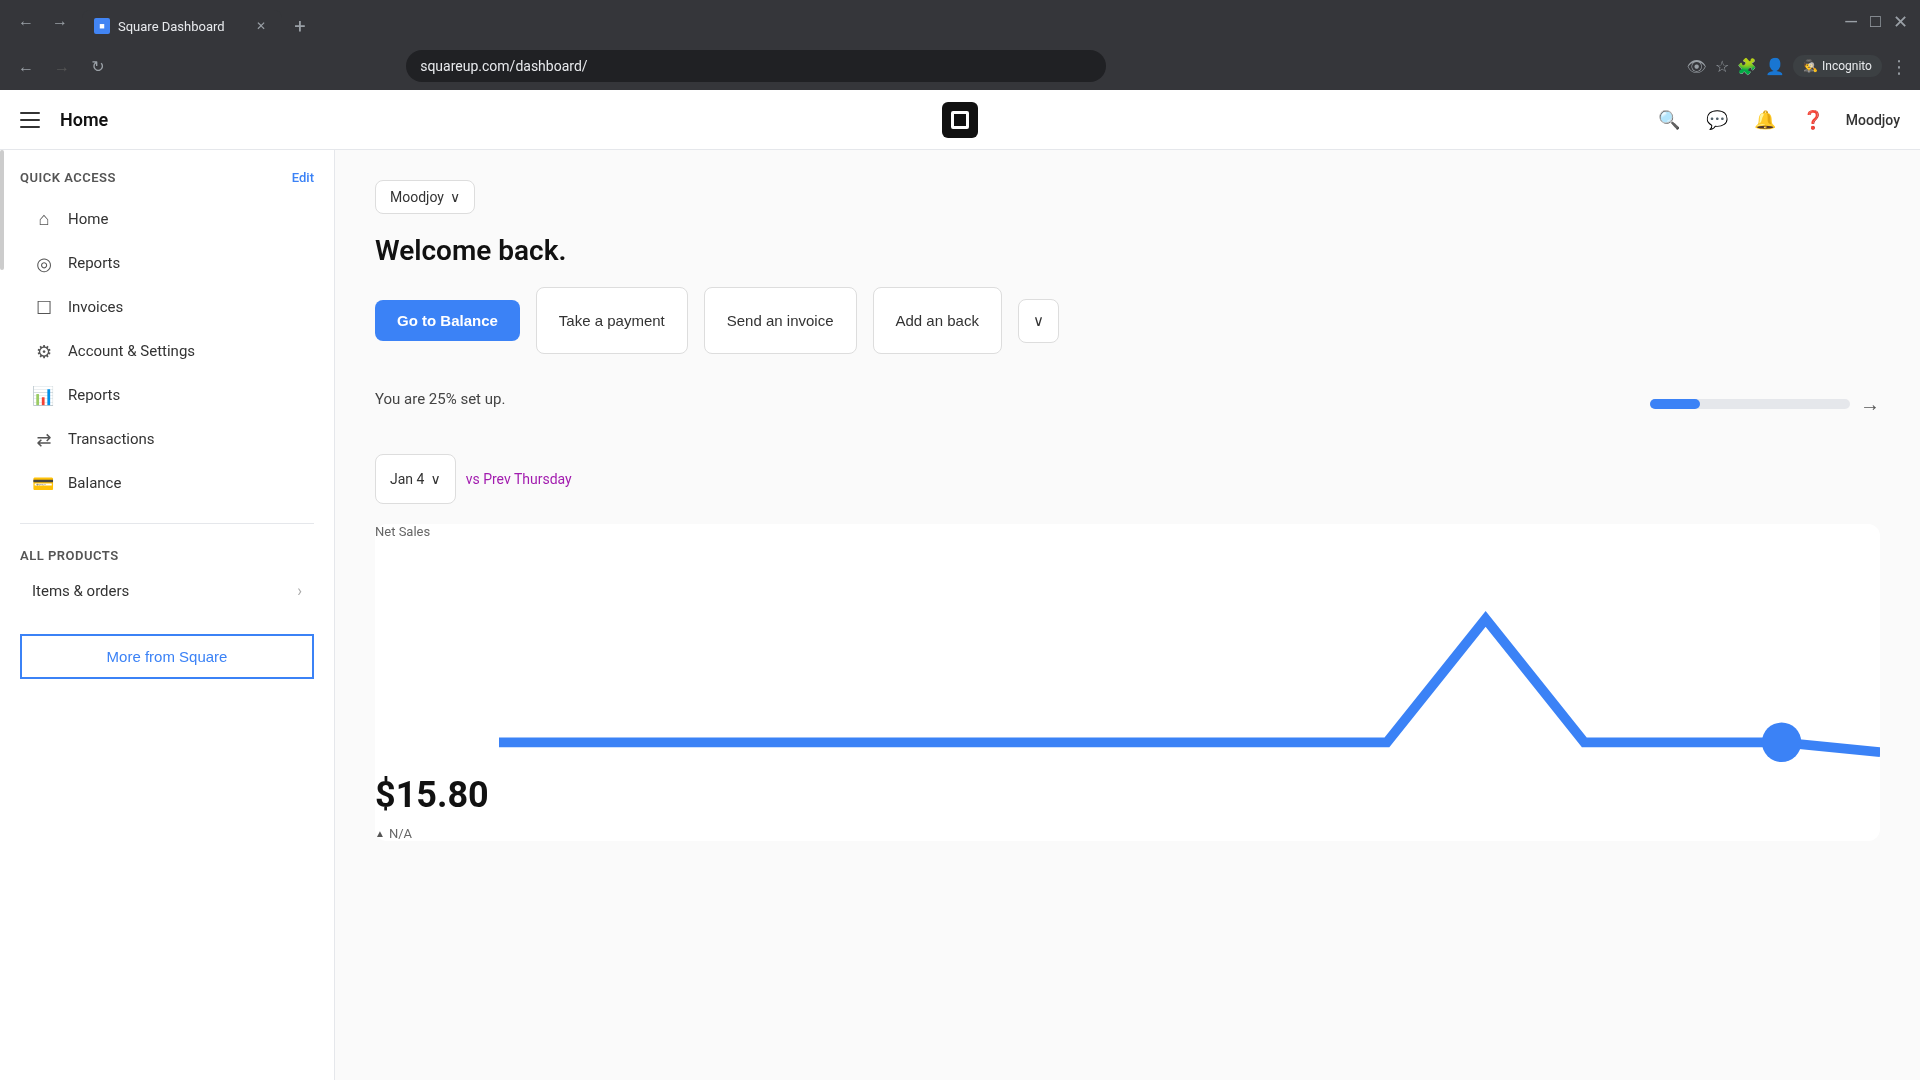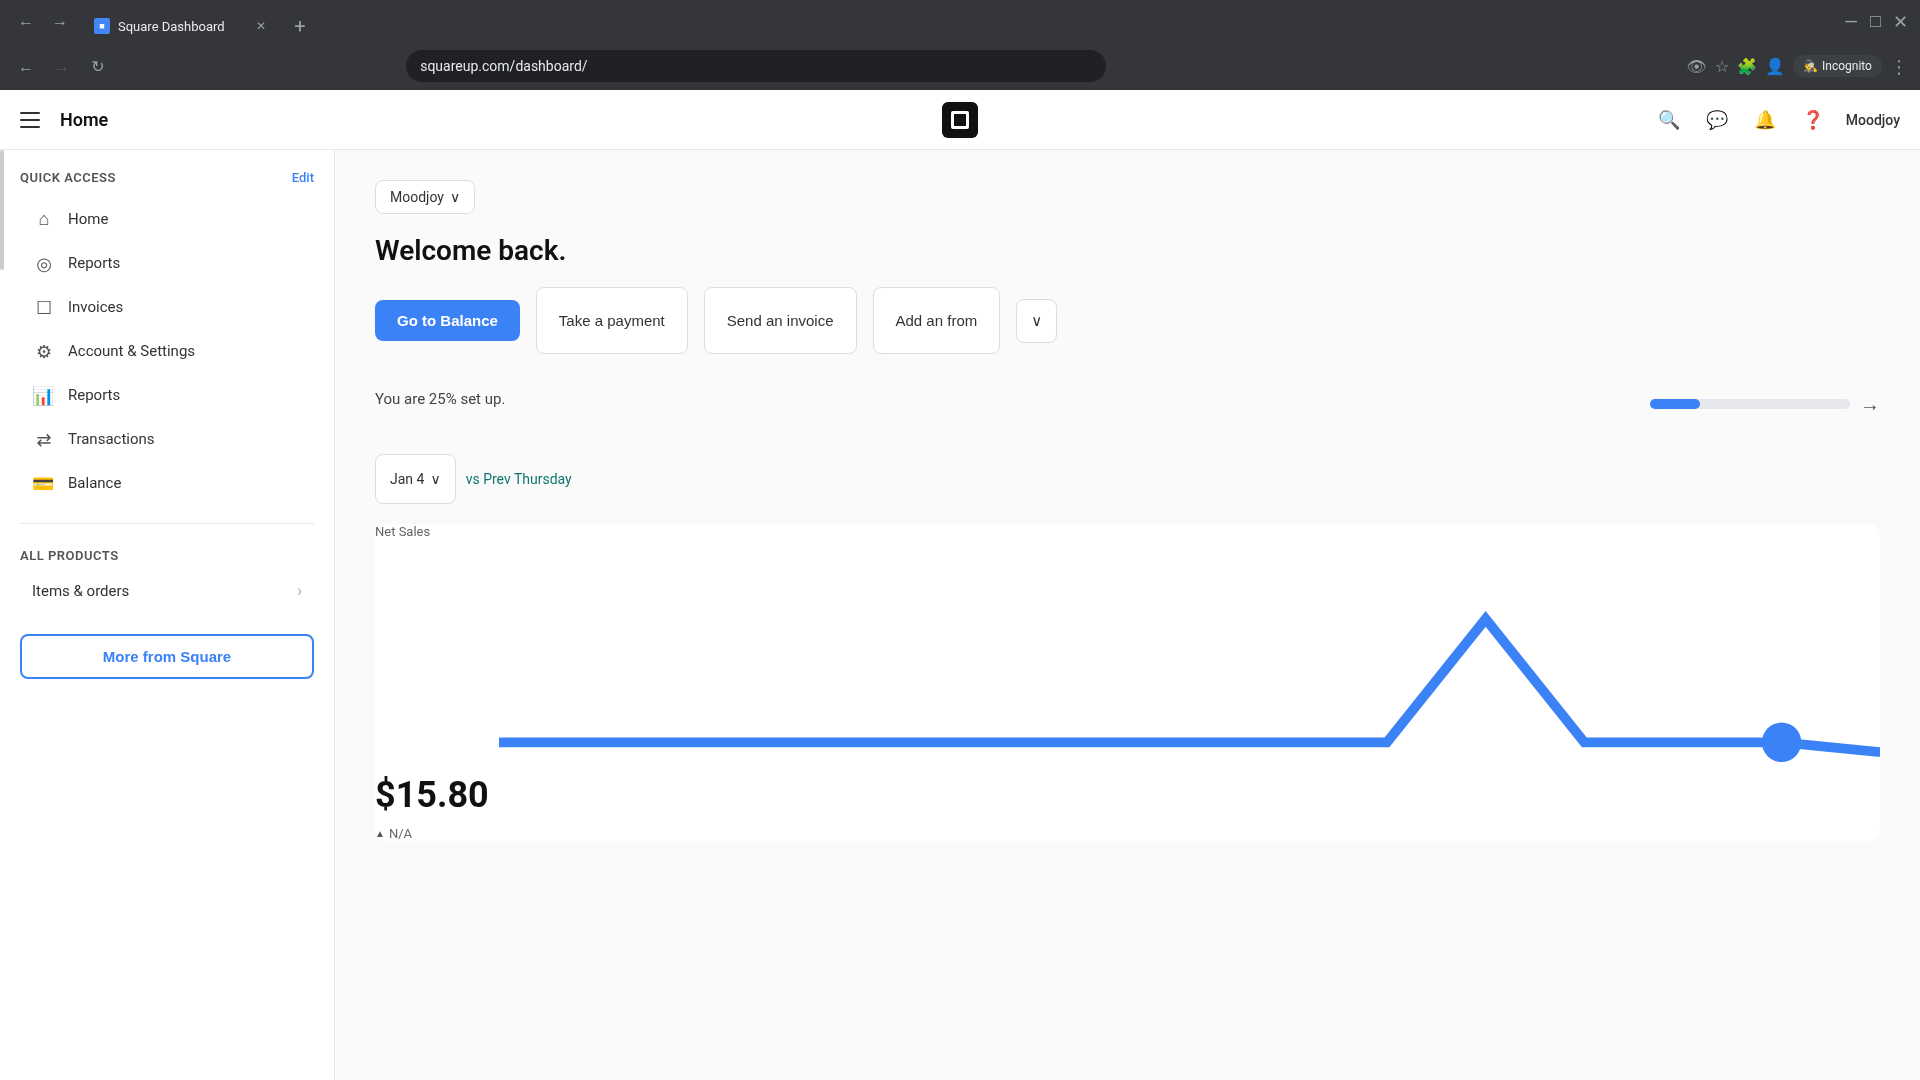--- a/index.html
+++ b/index.html
@@ -317,25 +317,25 @@
       color: #aaa;
       font-size: 16px;
     }
     .more-from-square {
       margin: 16px 20px 20px;
     }
     .more-from-square-btn {
       width: 100%;
       padding: 12px;
       border: 2px solid #3b82f6;
-      border-radius: 8px;
+      border-radius: 0;
       background: transparent;
       color: #3b82f6;
       font-size: 15px;
-      font-weight: 700;
+      font-weight: 400;
       cursor: pointer;
       text-align: center;
     }
 
     
     .main-content {
       flex: 1;
       padding: 30px 40px;
       overflow-y: auto;
       background: #fafafa;
@@ -445,21 +445,21 @@
       font-size: 14px;
       display: flex;
       align-items: center;
       gap: 6px;
       cursor: pointer;
       background: #fff;
       color: #333;
     }
     .vs-text {
       font-size: 14px;
-      color: #0f766e;
+      color: #a21caf;
     }
     .sales-section {
       background: #fff;
       border-radius: 12px;
       padding: 0;
     }
     .net-sales-label {
       font-size: 13px;
       color: #666;
       margin-bottom: 6px;
@@ -619,21 +619,21 @@
         <span>Moodjoy</span>
         <span>∨</span>
       </div>
 
       <div class="welcome-heading">Welcome back.</div>
 
       <div class="action-buttons">
         <button class="btn-primary">Go to Balance</button>
         <button class="btn-secondary">Take a payment</button>
         <button class="btn-secondary">Send an invoice</button>
-        <button class="btn-secondary">Add an from</button>
+        <button class="btn-secondary">Add an back</button>
         <button class="btn-more">
           <span>∨</span>
         </button>
       </div>
 
       <div class="setup-section">
         <div class="setup-progress-row">
           <span class="setup-text">You are 25% set up.</span>
           <div class="progress-bar-container">
             <div class="progress-bar">

